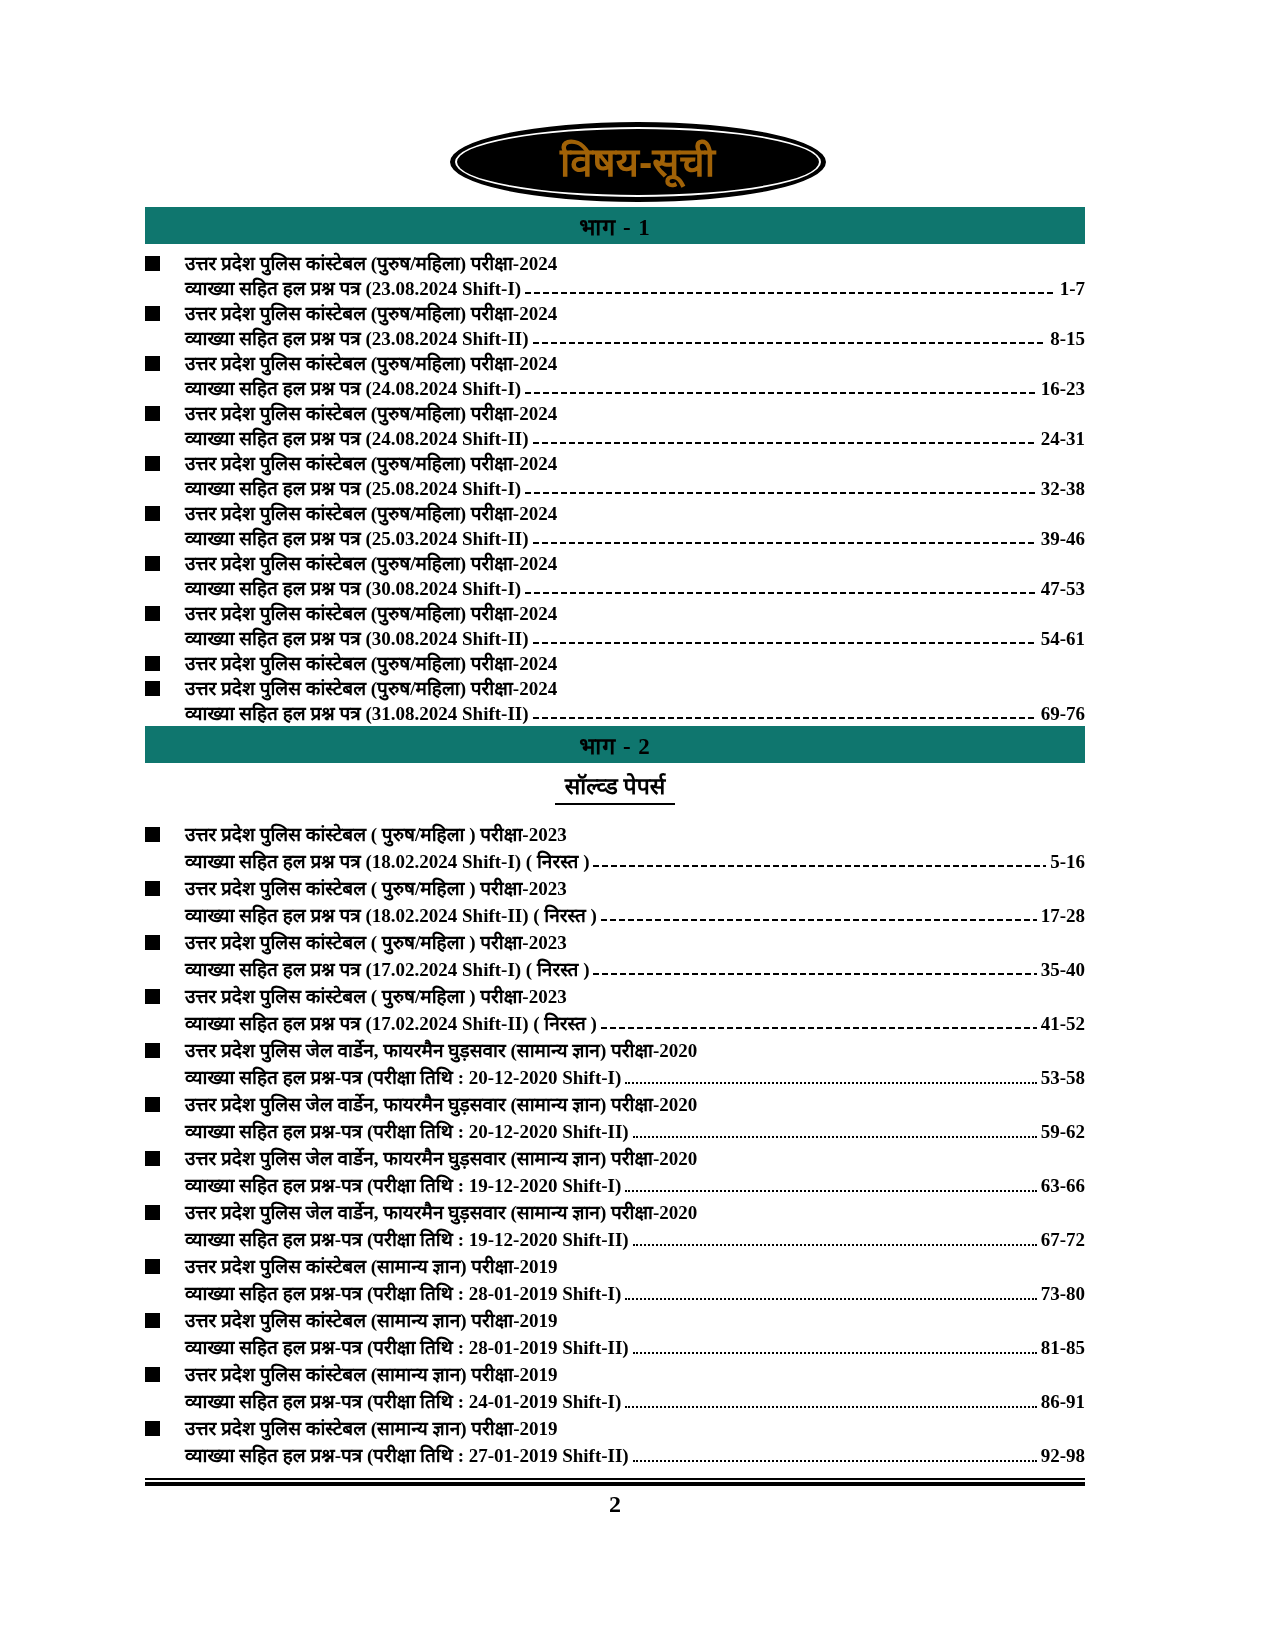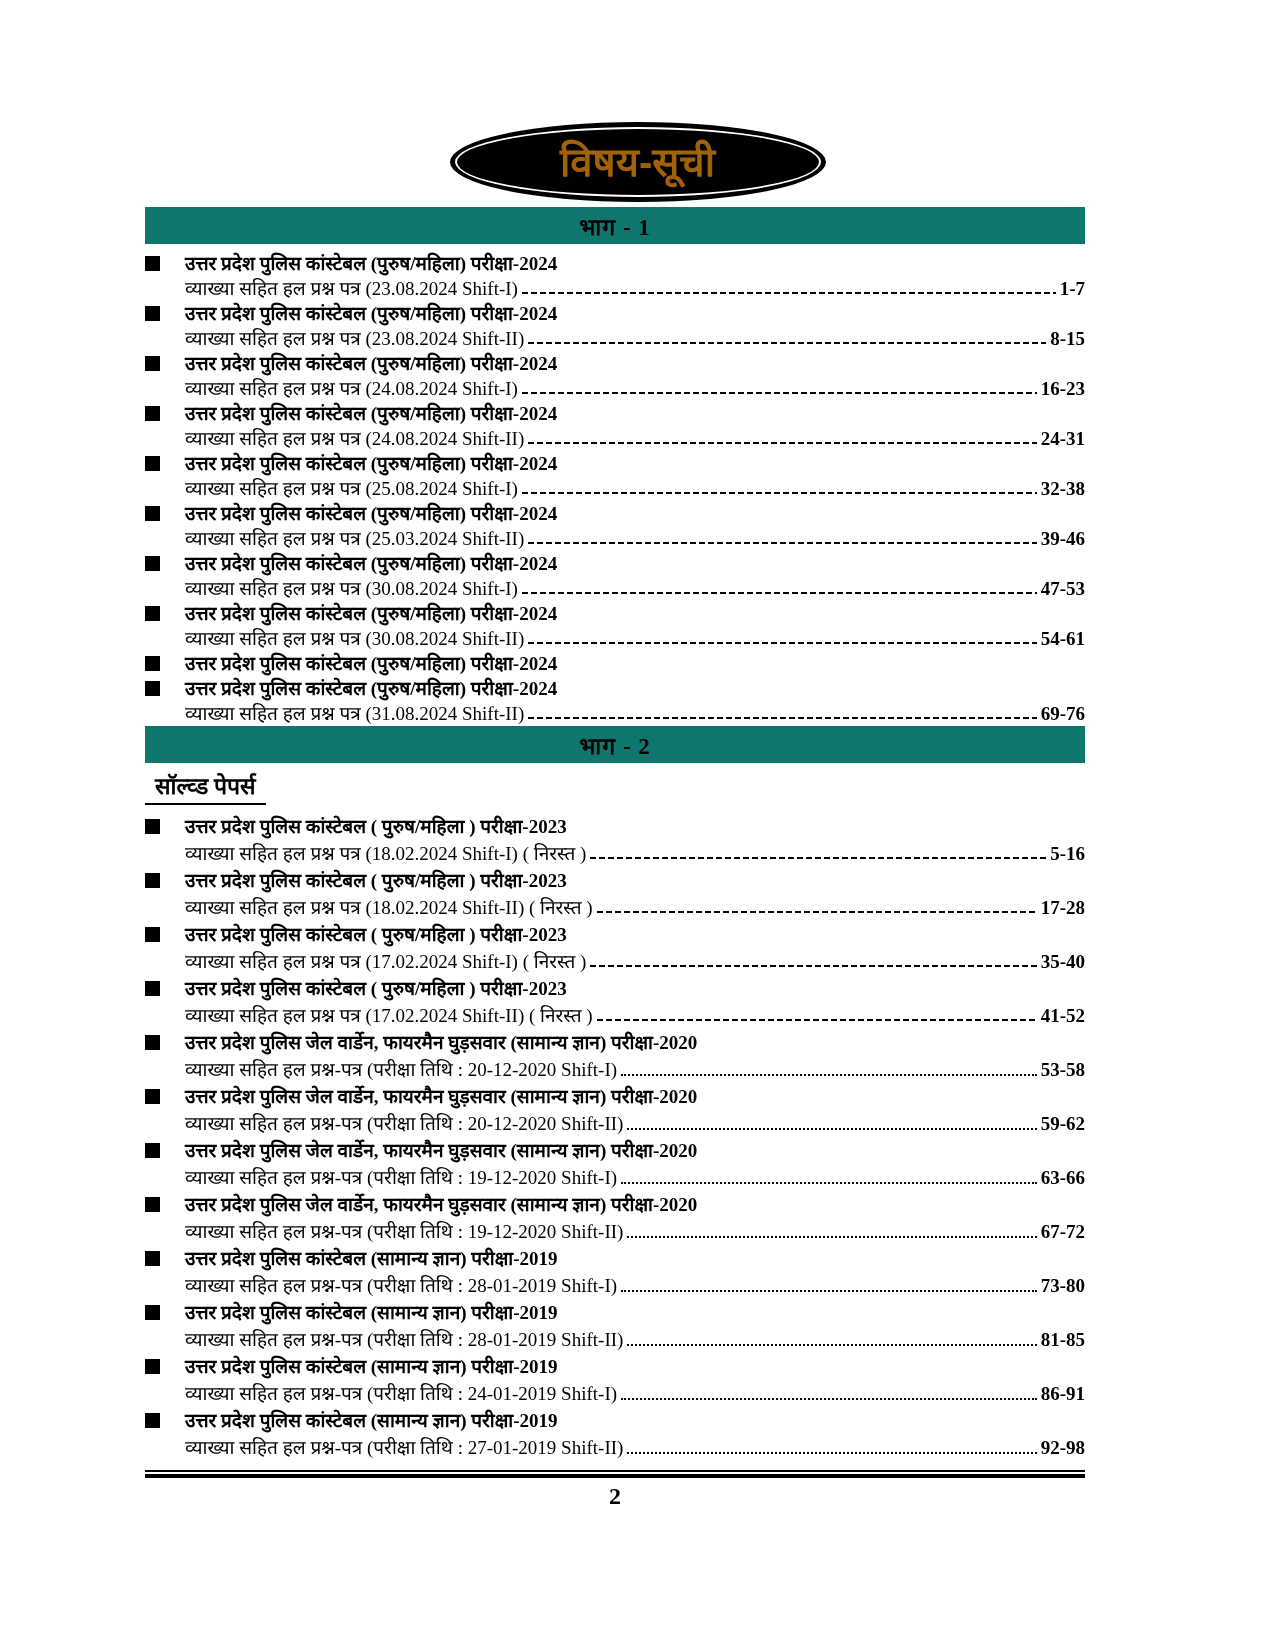--- a/index.html
+++ b/index.html
@@ -84,21 +84,21 @@
     align-self: center;
     flex: 0 0 15px;
   }
   .entry-title {
     font-size: 19px;
     font-weight: bold;
   }
   .detail-row { padding-left: 40px; }
   .entry-detail {
     font-size: 19px;
-    font-weight: normal;
+    font-weight: bold;
     flex: 0 0 auto;
   }
   .leader {
     flex: 1 1 auto;
     margin: 0 4px;
     align-self: baseline;
     height: 14px;
     min-width: 20px;
   }
   .leader.dash {
@@ -111,22 +111,23 @@
     border-bottom: 2.5px dotted #000000;
     height: 13px;
   }
   .entry-pages {
     font-size: 19px;
     font-weight: bold;
     flex: 0 0 auto;
   }
   
   .subtitle-wrap {
+    text-align: center;
     margin-top: 6px;
-    margin-bottom: 8px;
+    margin-bottom: 16px;
   }
   .subtitle {
     display: inline-block;
     font-size: 23px;
     font-weight: bold;
     border-bottom: 2.5px solid #000000;
     padding: 0 10px 2px 10px;
   }
   
   .footer-rule {

